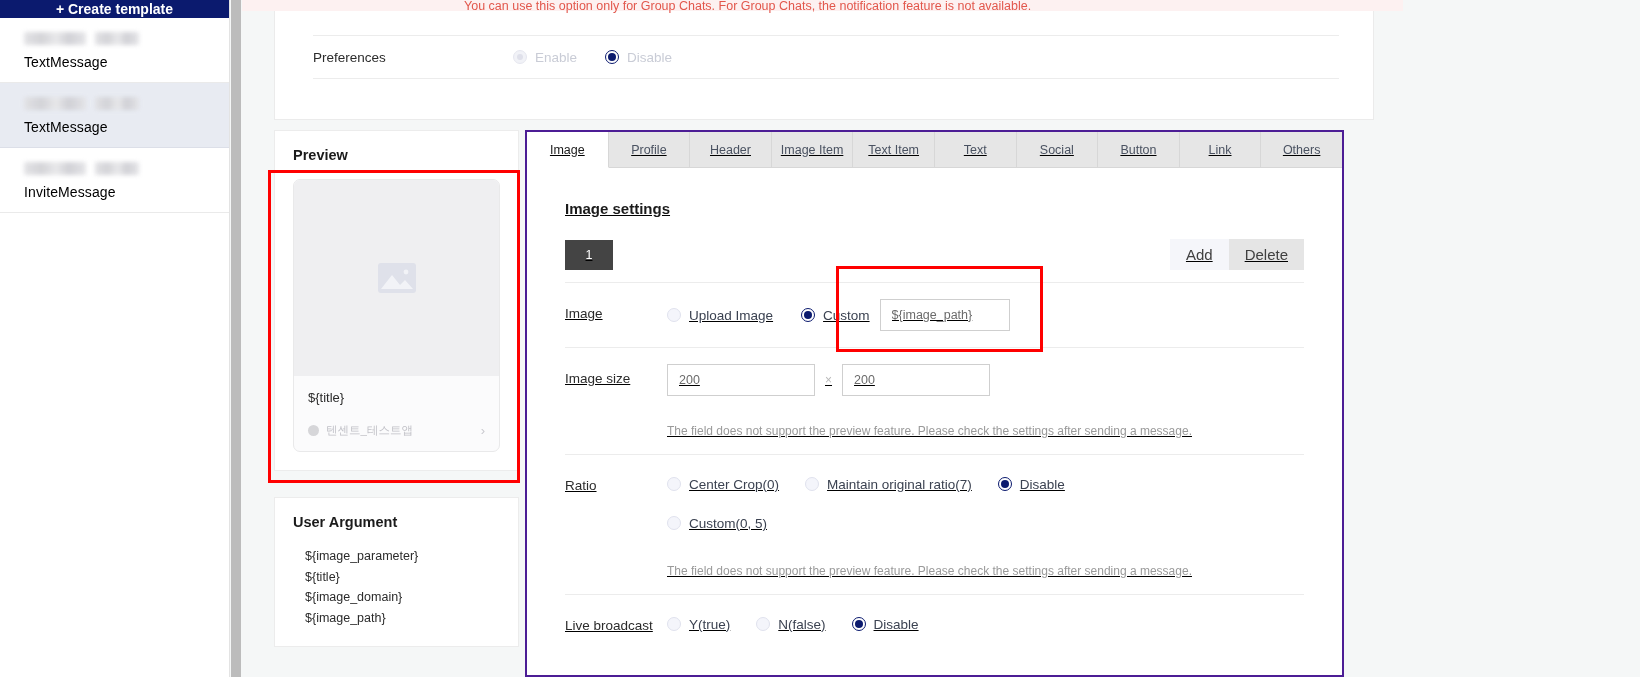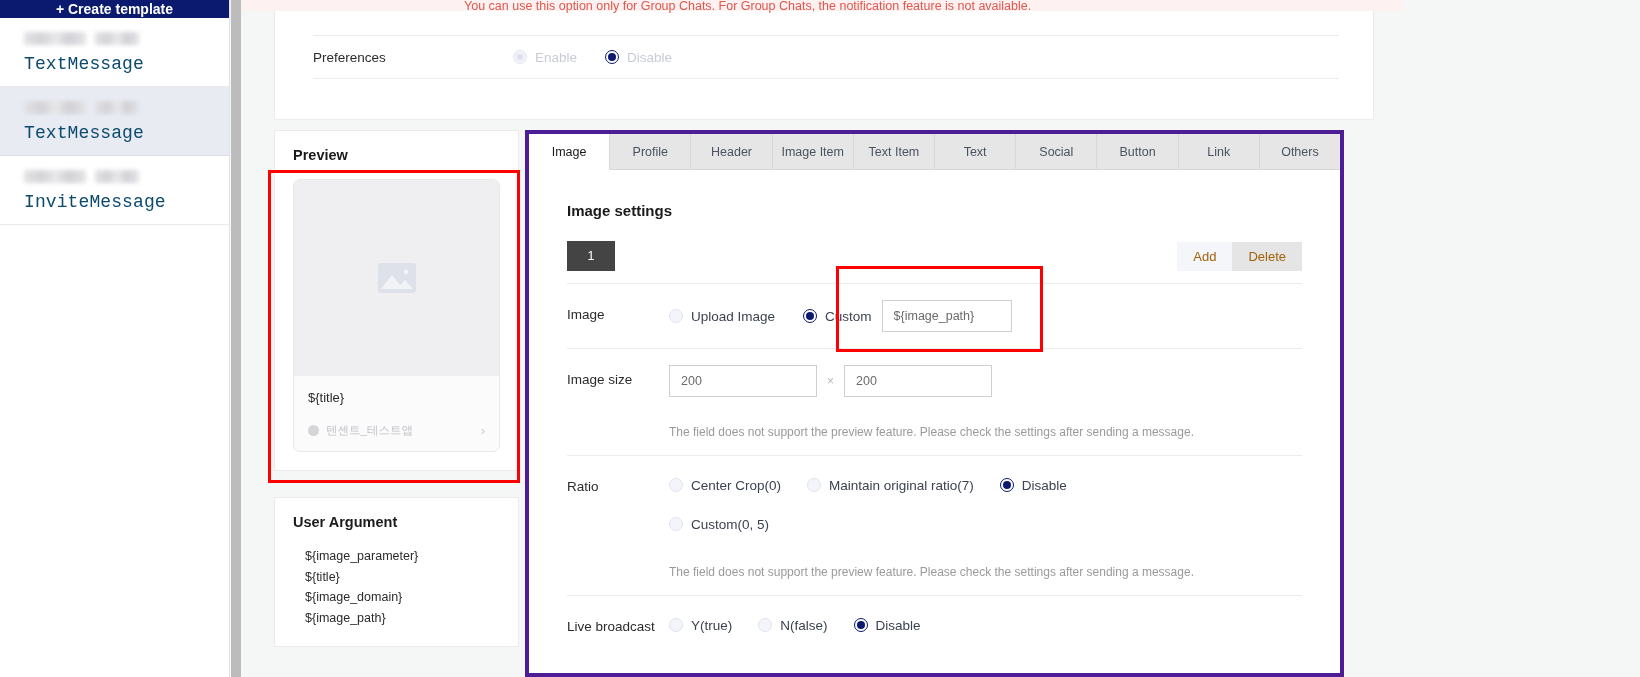--- a/index.html
+++ b/index.html
@@ -40,21 +40,21 @@
   }
   .redacted .blk {
     height: 13px; border-radius: 1px;
     background: linear-gradient(90deg,#e2e2e5 0%, #d2d2d6 28%, #e8e8ea 52%, #cfcfd4 72%, #e4e4e7 100%);
     filter: blur(2.2px);
     opacity: .95;
   }
   .redacted .blk.w1 { width: 62px; }
   .redacted .blk.w2 { width: 44px; }
   .tpl-label {
-    font-size: 18px; color: #0c4a6e; letter-spacing: .1px; font-family: Liberation Mono, monospace;
+    font-size: 14px; color: #000000; letter-spacing: .1px;
   }
   .sb-scroll {
     position: absolute; left: 231px; top: 0;
     width: 10px; height: 677px; background: #bcbcbc;
   }
 
   
   .main {
     position: absolute; left: 242px; top: 0;
     width: 1399px; height: 478px;
@@ -144,21 +144,21 @@
   .card2 { margin-top: 26px; }
   .arg-list { padding-left: 12px; }
   .arg-item {
     font-size: 12.5px; color: #2b2b2b; line-height: 20.5px;
   }
 
   
   .right-col {
     position: absolute; left: 283px; top: 130px;
     width: 819px; background: #ffffff;
-    border: 4px solid #4c1d95; height: 547px;
+    border: 2px solid #4c1d95; height: 547px; text-decoration: underline;
   }
   .tabs { display: flex; background: #fafafa; }
   .tab {
     flex: 1; text-align: center;
     padding: 11px 0 10px 0;
     font-size: 12.5px; color: #4a5261;
     background: #e6e6e6;
     border-right: 1px solid #d7d7d7;
     border-bottom: 1px solid #d7d7d7;
     cursor: pointer;
@@ -177,22 +177,22 @@
     display: flex; align-items: center; justify-content: space-between;
     margin-bottom: 12px;
   }
   .idx-badge {
     width: 48px; height: 30px; background: #444444;
     color: #ffffff; font-size: 12.5px;
     display: flex; align-items: center; justify-content: center;
   }
   .idx-actions { display: flex; }
   .btn {
-    padding: 7px 16px; font-size: 13px;
-    color: #a16207; cursor: pointer; border: none;
+    padding: 7px 16px; font-size: 15px;
+    color: #404040; cursor: pointer; border: none;
     font-family: "Liberation Sans", sans-serif;
   }
   .btn-add { background: #f5f6fa; }
   .btn-del { background: #e5e5e5; }
 
   .frow {
     display: flex; align-items: flex-start;
     border-top: 1px solid #ececec;
     padding: 16px 0 16px 0;
     min-height: 58px;

